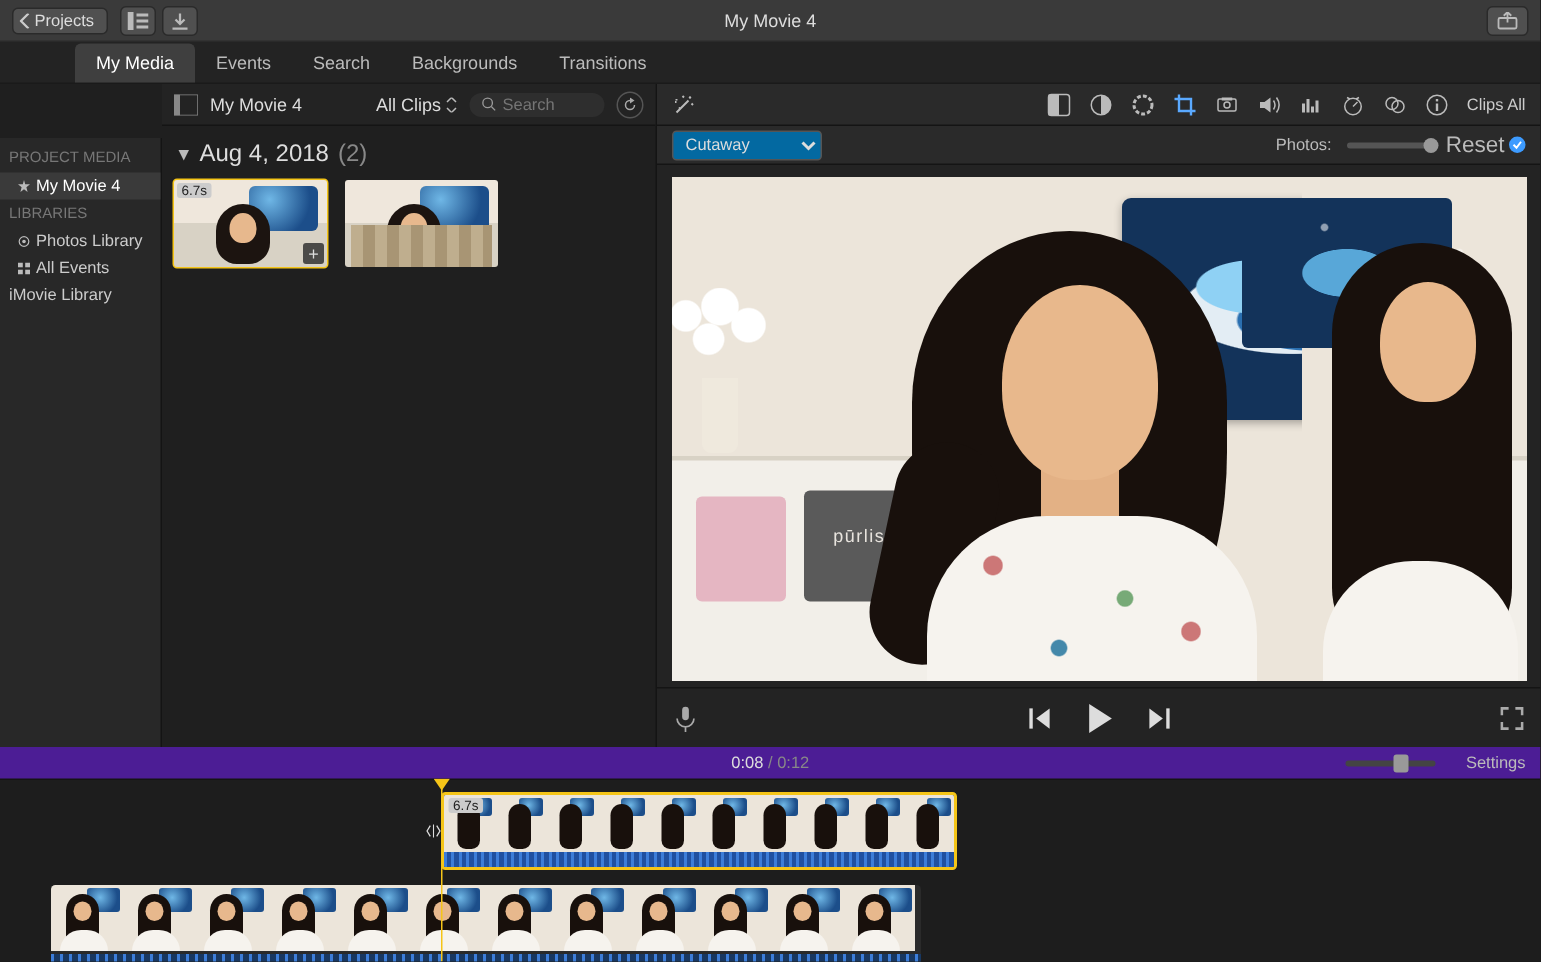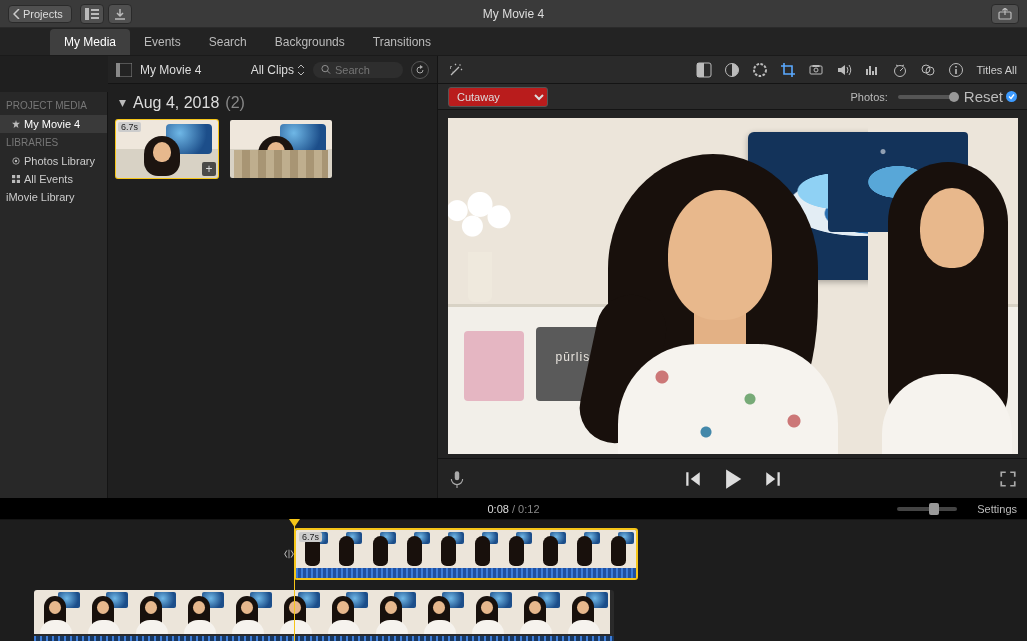--- a/index.html
+++ b/index.html
@@ -50,21 +50,21 @@
   .thumb.second .thumb-art::after { content:""; position:absolute; left:4px; bottom:0; width:94px; height:28px; background:repeating-linear-gradient(90deg,#bfae8e 0 8px,#a89574 8px 16px); }
   
   .viewer { flex:1; background:#232323; display:flex; flex-direction:column; }
   .viewer-toolbar { height:28px; display:flex; align-items:center; padding:0 10px; gap:12px; border-bottom:1px solid #141414; background:#2a2a2a; position:relative;}
   .viewer-toolbar .wand { width:16px; height:16px; }
   .viewer-toolbar .right-tools { position:absolute; right:10px; top:0; height:28px; display:flex; align-items:center; gap:12px; }
   .viewer-toolbar .icon { width:16px; height:16px; fill:#bbb; color:#bbb;}
   .viewer-toolbar .icon.active { color:#5aa9ff; }
   .viewer-toolbar .reset { font-size:11px; color:#ccc; }
   .viewer-panel { height:26px; display:flex; align-items:center; padding:0 10px; gap:10px; background:#2a2a2a; border-bottom:1px solid #141414;}
-  .viewer-panel select { background:#b91c1c; color:#ddd; border:1px solid #555; font-size:11px; padding:2px 4px; border-radius:3px; width:100px;}
+  .viewer-panel select { background:#0369a1; color:#ddd; border:1px solid #555; font-size:11px; padding:2px 4px; border-radius:3px; width:100px;}
   .viewer-panel .spacer{flex:1;}
   .viewer-panel .opacity-lbl{font-size:11px;color:#bbb;}
   .viewer-panel .slider{ width:56px; height:4px; background:#555; border-radius:2px; position:relative;}
   .viewer-panel .slider .knob{ position:absolute; right:-5px; top:-3px; width:10px; height:10px; background:#999; border-radius:50%;}
   .viewer-panel .reset2{font-size:15px;color:#bbb; display:flex; align-items:center; gap:3px;}
   .viewer-panel .blue-dot{width:11px;height:11px;background:#3d9bff;border-radius:50%; display:flex;align-items:center;justify-content:center;}
   .preview-wrap { flex:1; display:flex; align-items:center; justify-content:center; padding:8px 8px 4px; background:#232323; position:relative;}
   .preview { width:570px; height:336px; background:#000; position:relative; overflow:hidden;}
   
   .scene-bg { position:absolute; inset:0; background:#ece5da; }
@@ -95,21 +95,21 @@
   .scene-right .sh{position:absolute;left:14px;bottom:0;width:130px;height:80px;background:#f6f3ee;border-radius:60px 60px 0 0;}
   .scene-right .shelf2{position:absolute;bottom:0;right:0;width:60px;height:150px;background:#f2efe9;border-top:3px solid #d8d2c5;}
   .scene-right .lights{position:absolute;inset:0;background:radial-gradient(circle at 10% 10%,#fff8 0 2px,transparent 3px),radial-gradient(circle at 30% 25%,#fff8 0 2px,transparent 3px),radial-gradient(circle at 70% 15%,#fff8 0 2px,transparent 3px),radial-gradient(circle at 90% 40%,#fff8 0 2px,transparent 3px),radial-gradient(circle at 20% 60%,#fff8 0 2px,transparent 3px),radial-gradient(circle at 85% 75%,#fff8 0 2px,transparent 3px);}
   
   .transport { height:40px; display:flex; align-items:center; justify-content:center; gap:20px; position:relative; background:#232323; border-top:1px solid #141414;}
   .transport .mic { position:absolute; left:10px; }
   .transport .fs { position:absolute; right:10px; }
   .transport .pbtn { width:18px; height:18px; color:#ddd;}
   
   .timeline { flex:1; background:#1d1d1d; display:flex; flex-direction:column; position:relative;}
-  .tl-head { height:22px; display:flex; align-items:center; justify-content:center; position:relative; background:#000000; border-bottom:1px solid #141414;}
+  .tl-head { height:22px; display:flex; align-items:center; justify-content:center; position:relative; background:#4c1d95; border-bottom:1px solid #141414;}
   .tl-head .time { font-size:11px; color:#ddd;}
   .tl-head .time .tot{color:#888;}
   .tl-head .settings { position:absolute; right:10px; font-size:11px; color:#bbb;}
   .tl-head .zoom { position:absolute; right:70px; top:9px; width:60px; height:4px; background:#444; border-radius:2px;}
   .tl-head .zoom .zk{position:absolute;left:32px;top:-4px;width:10px;height:12px;background:#999;border-radius:2px;}
   .tl-body { flex:1; position:relative; padding-top:6px;}
   
   .playhead { position:absolute; top:0; bottom:0; left:294px; width:1px; background:#f5c518; z-index:5;}
   .playhead::before{content:"";position:absolute;top:-1px;left:-5px;width:11px;height:8px;background:#f5c518;clip-path:polygon(0 0,100% 0,50% 100%);}
   
@@ -305,21 +305,21 @@
           </svg>
         <svg class="icon" viewBox="0 0 16 16">
             <circle cx="6" cy="7" r="4" fill="none" stroke="currentColor"></circle>
             <circle cx="10" cy="9" r="4" fill="none" stroke="currentColor"></circle>
           </svg>
         <svg class="icon" viewBox="0 0 16 16">
             <circle cx="8" cy="8" r="6.5" fill="none" stroke="currentColor"></circle>
             <rect x="7.2" y="7" width="1.6" height="5" fill="currentColor"></rect>
             <rect x="7.2" y="4" width="1.6" height="1.6" fill="currentColor"></rect>
           </svg>
-        <span class="reset">Titles All</span>
+        <span class="reset">Clips All</span>
       </div>
     </div>
     <div class="viewer-panel">
       <select>
         <option>Cutaway</option>
       </select>
       <div class="spacer"></div>
       <span class="opacity-lbl">Photos:</span>
       <div class="slider">
           <div class="knob"></div>

